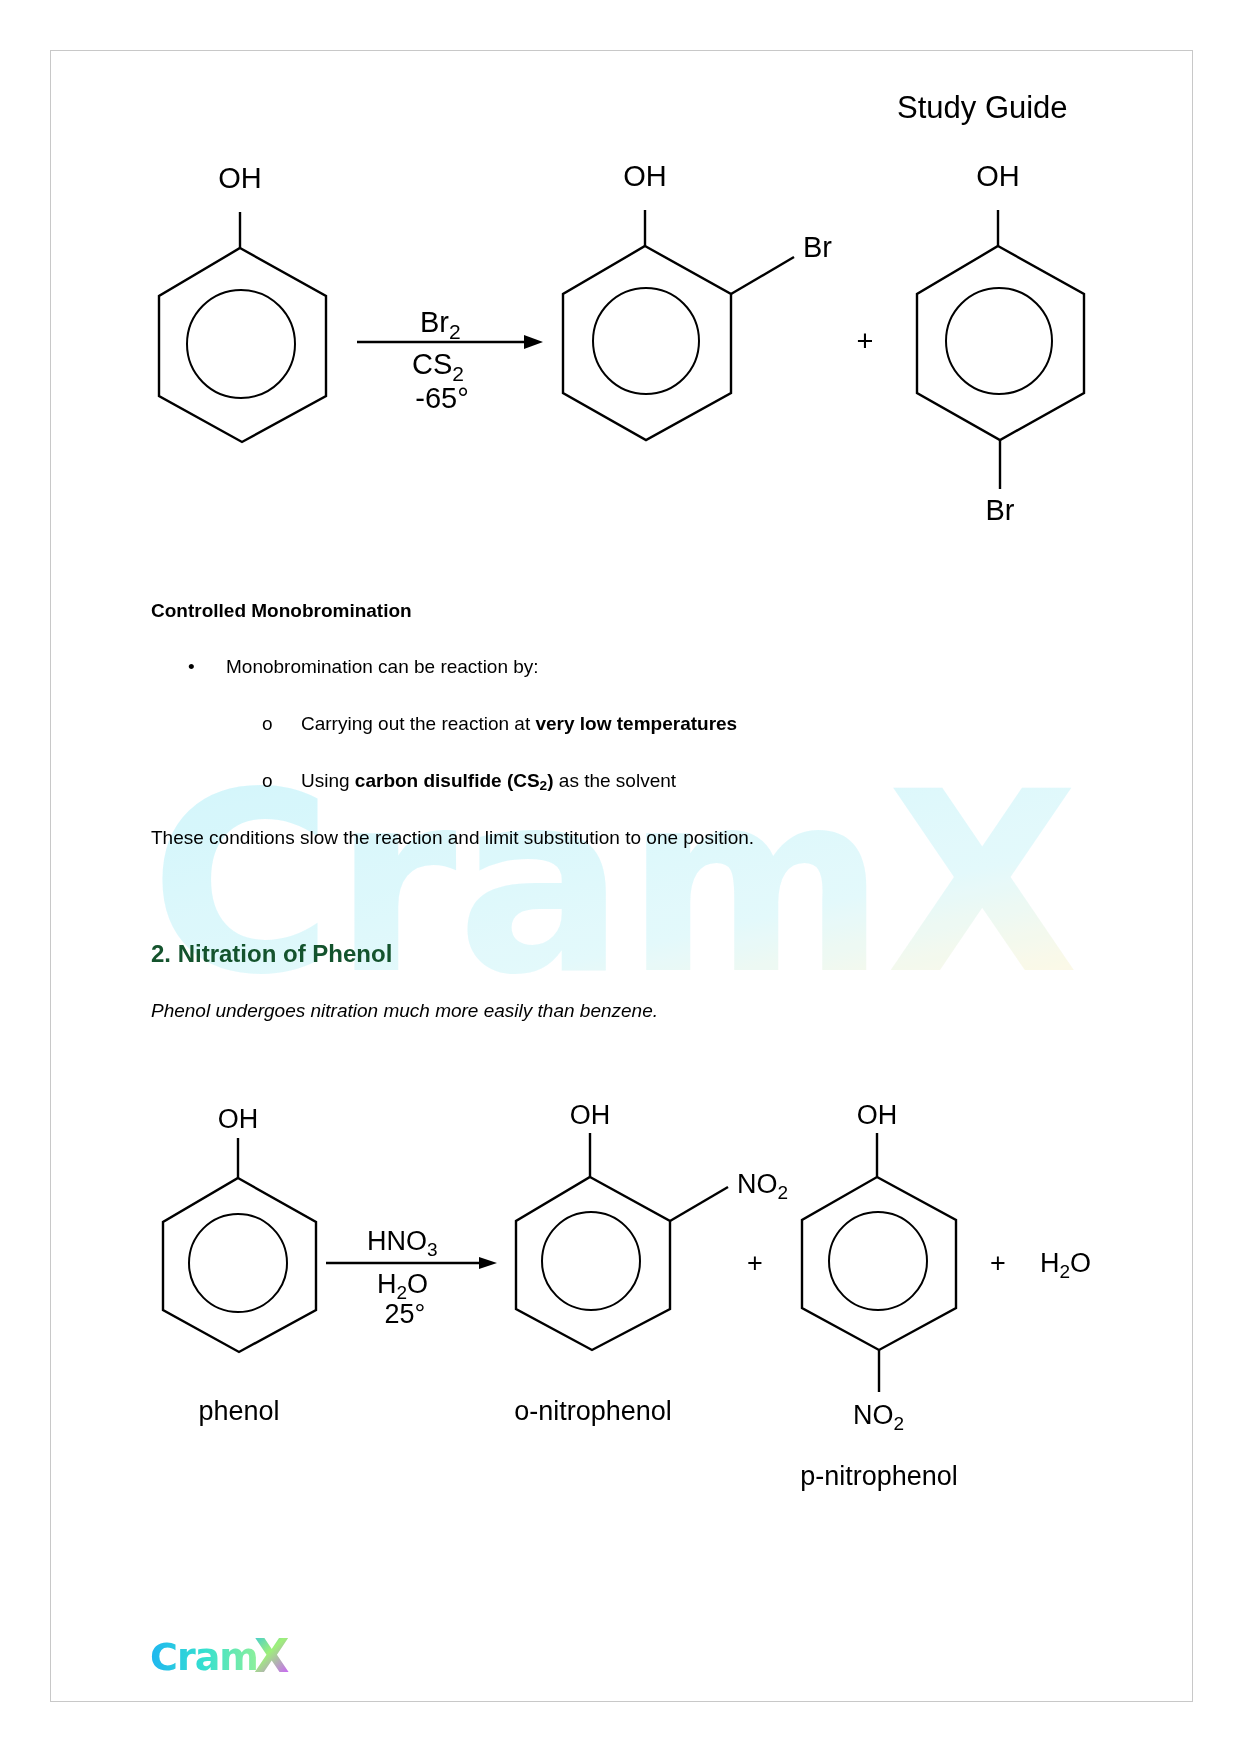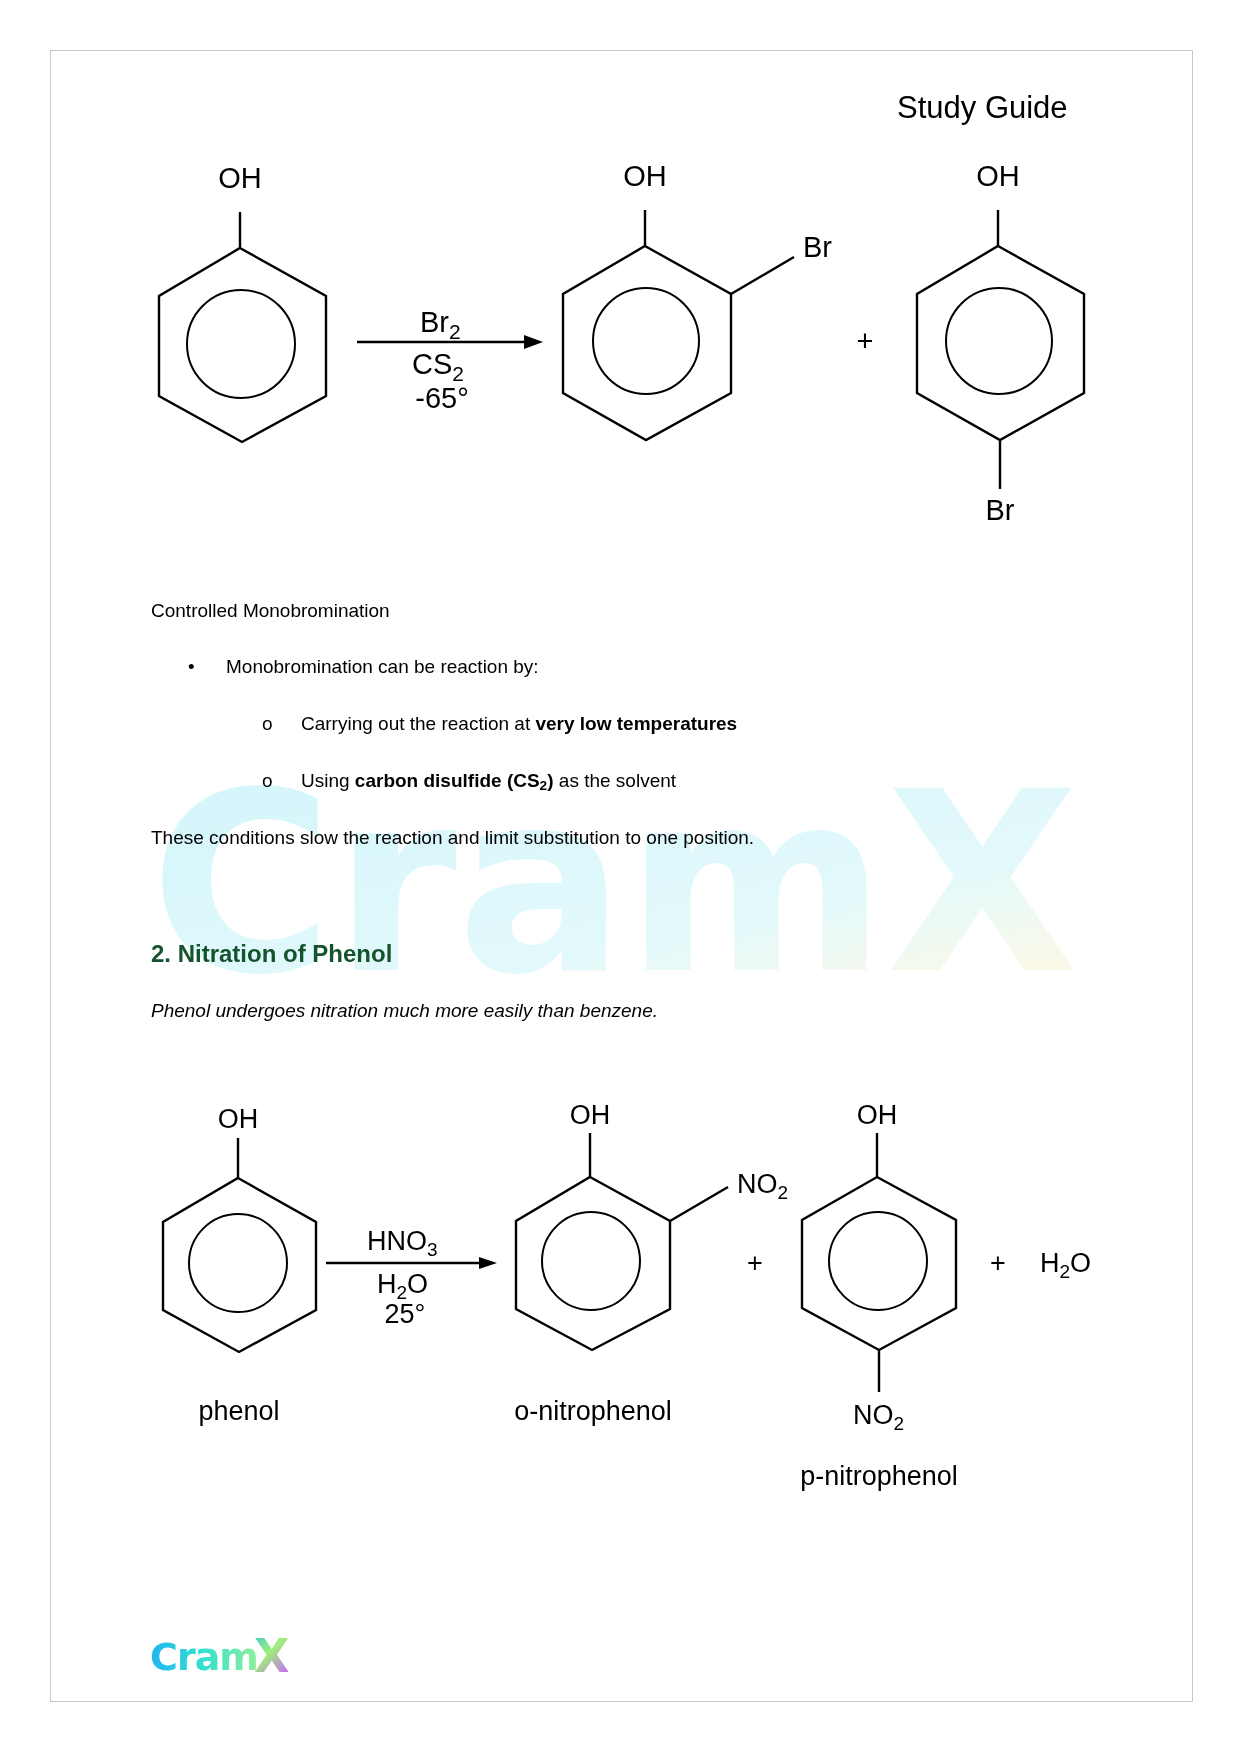--- a/index.html
+++ b/index.html
@@ -4,21 +4,21 @@
 <style>
   html, body { margin: 0; padding: 0; background: #ffffff; }
   body { width: 1241px; height: 1754px; position: relative; overflow: hidden;
          font-family: "Liberation Sans", sans-serif; color: #000; }
   .page { position: absolute; left: 50px; top: 50px; width: 1143px; height: 1652px;
           border: 1px solid #c8c8c8; box-sizing: border-box; }
   .abs { position: absolute; white-space: nowrap; }
   .title { left: 897px; top: 90px; font-size: 31px; font-weight: normal; }
   .diagram { position: absolute; left: 0; top: 0; }
   .chem { font-family: "Liberation Sans", sans-serif; fill: #000; }
-  .h-sub { font-weight: normal; font-size: 19px; left: 151px; top: 600px; }
+  .h-sub { font-weight: bold; font-size: 19px; left: 151px; top: 600px; }
   .bullet-row { font-size: 19px; }
   .bold { font-weight: bold; }
   .sec-head { left: 151px; top: 940px; font-family: "Liberation Sans", sans-serif;
               font-size: 24px; font-weight: bold; color: #14532d; }
   .para { font-size: 19px; }
   sub { font-size: 0.72em; vertical-align: -0.25em; line-height: 0; }
   .watermark { position: absolute; left: 150px; top: 755px; width: 950px; height: 245px;
                pointer-events: none; }
   .logo { position: absolute; left: 150px; top: 1626px; }
 </style>

